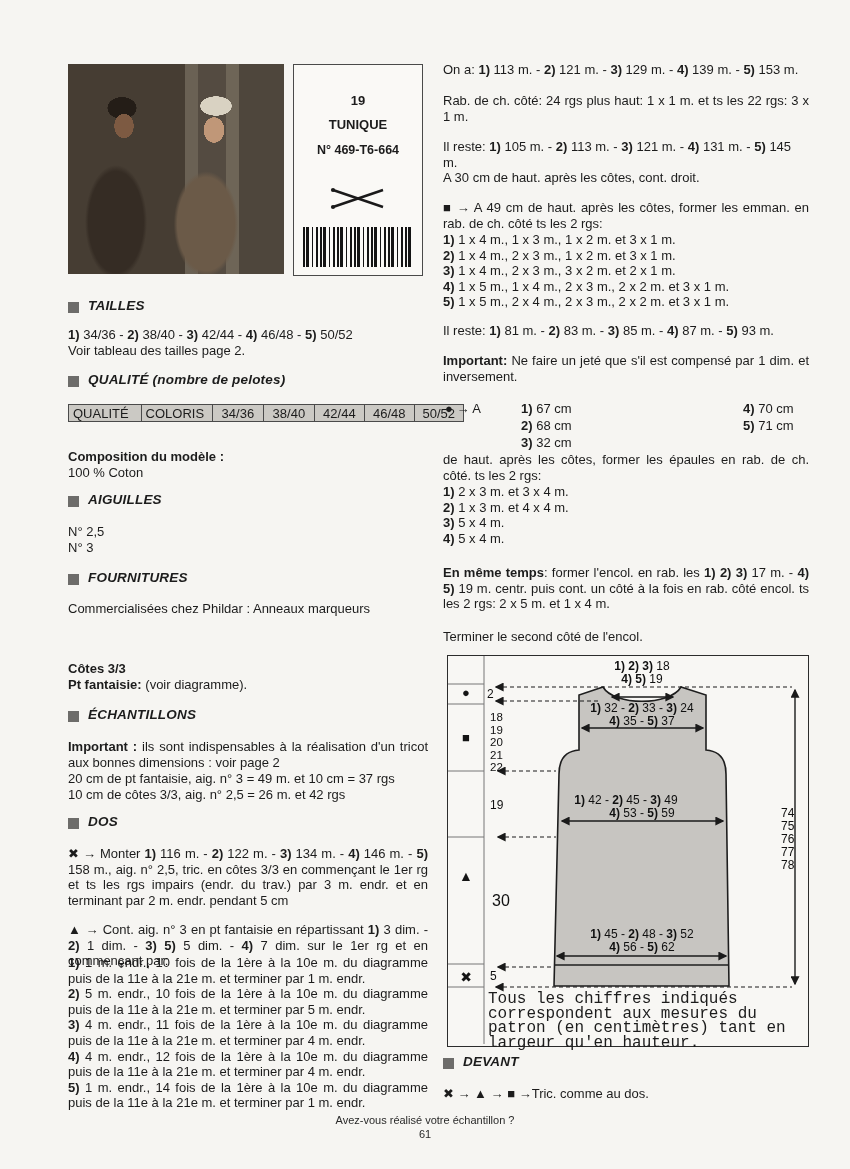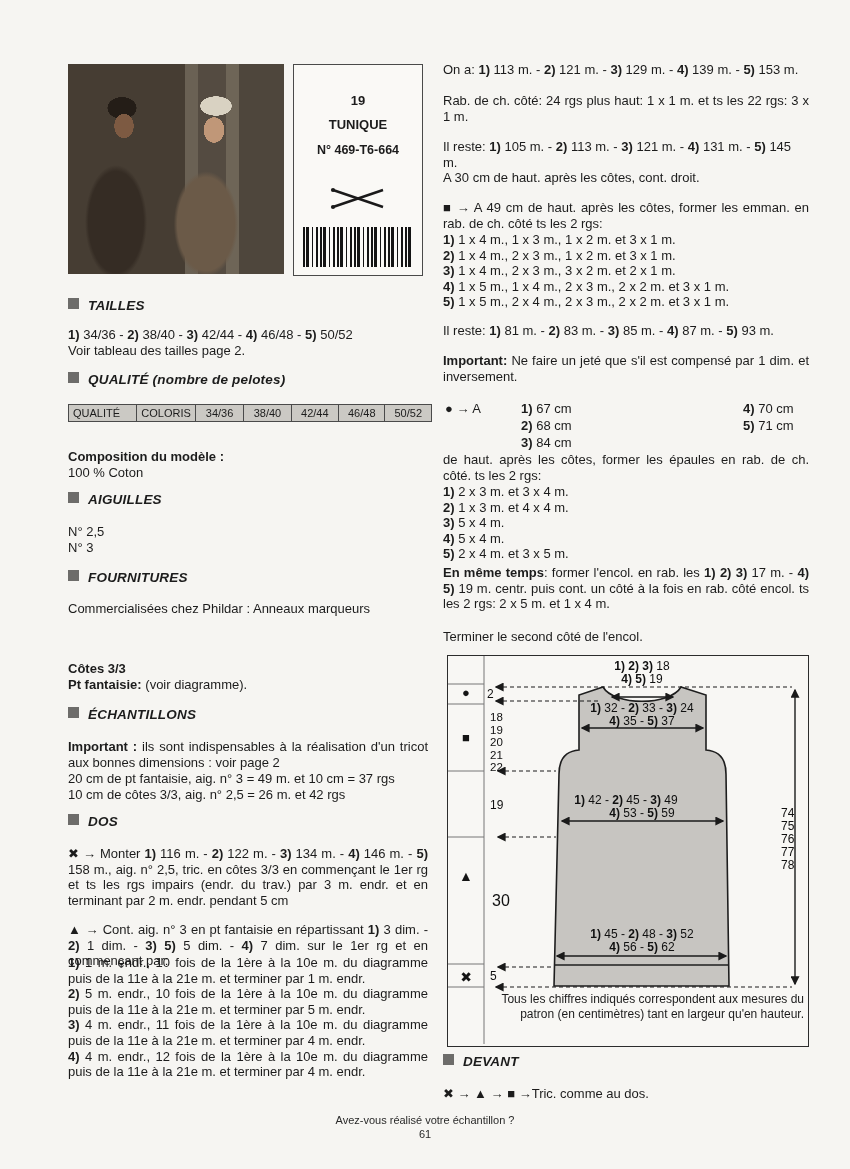--- a/index.html
+++ b/index.html
@@ -4,21 +4,21 @@
 <style>
   html,body{margin:0;padding:0;width:850px;height:1169px;overflow:hidden;
     background:#f6f5f2;font-family:"Liberation Sans","DejaVu Sans",sans-serif;color:#1c1c1c;}
   .page{position:relative;width:850px;height:1169px;}
   .col{position:absolute;top:12px;}
   .col-left{left:68px;width:360px;height:1169px;}
   .col-right{left:443px;width:366px;height:1169px;}
   .abs{position:absolute;left:0;right:0;}
   .p{font-size:13px;line-height:15.6px;text-align:justify;}
   .pl{font-size:13px;line-height:15.6px;text-align:left;}
-  .sec{display:flex;align-items:flex-start;gap:9px;}
+  .sec{display:flex;align-items:flex-end;gap:9px;}
   .sq{width:11px;height:11px;background:#6d6c6a;flex:0 0 auto;}
   .sechdr{font-size:13.5px;font-weight:bold;font-style:italic;letter-spacing:.2px;}
   b{font-weight:bold;}
   
   .photo{position:absolute;left:0;top:52px;width:216px;height:210px;background-color:#4f463c;
     background-image:
       radial-gradient(ellipse 26px 16px at 148px 42px,#d9d2c2 60%,rgba(0,0,0,0) 61%),
       radial-gradient(ellipse 17px 21px at 146px 66px,#c09778 60%,rgba(0,0,0,0) 61%),
       radial-gradient(ellipse 16px 20px at 56px 62px,#7d5a42 60%,rgba(0,0,0,0) 61%),
       radial-gradient(ellipse 24px 18px at 54px 44px,#241d17 60%,rgba(0,0,0,0) 61%),
@@ -28,34 +28,34 @@
   .infobox{position:absolute;left:225px;top:52px;width:128px;height:210px;border:1px solid #4a4a4a;
     background:#faf9f6;text-align:center;}
   .ib-num{position:absolute;top:28px;left:0;right:0;font-size:13px;font-weight:bold;}
   .ib-title{position:absolute;top:52px;left:0;right:0;font-size:13px;font-weight:bold;}
   .ib-ref{position:absolute;top:78px;left:0;right:0;font-size:12.5px;font-weight:bold;}
   .needles{position:absolute;top:118px;left:34px;}
   .barcode{position:absolute;top:162px;left:9px;width:110px;height:40px;background:
     repeating-linear-gradient(90deg,#141414 0 2px,rgba(0,0,0,0) 2px 3px,#141414 3px 6px,
       rgba(0,0,0,0) 6px 9px,#141414 9px 10px,rgba(0,0,0,0) 10px 13px,#141414 13px 15px,rgba(0,0,0,0) 15px 17px);}
   
-  table.qual{position:absolute;top:392px;left:0;width:364px;border-collapse:collapse;
-    font-size:11px;}
+  table.qual{position:absolute;top:392px;left:0;width:396px;border-collapse:collapse;
+    font-size:13px;}
   table.qual td{border:1px solid #4a4a4a;background:#cbc9c4;height:16px;padding:0 4px;text-align:center;}
   table.qual td.l{text-align:left;}
   
   .hrow{position:absolute;font-size:13px;line-height:17px;}
   
   .diagram{position:absolute;left:4px;top:643px;width:360px;height:390px;border:1.5px solid #2c2c2c;
     background:#f8f7f4;}
   .dsvg{position:absolute;left:0;top:0;}
   .dlab{position:absolute;font-size:12px;line-height:13px;text-align:center;color:#101010;}
   .dnum{position:absolute;font-size:11.5px;line-height:12.5px;color:#101010;}
   .dsym{position:absolute;left:0;width:36px;text-align:center;color:#141414;}
-  .dcap{position:absolute;left:40px;right:4px;top:336px;font-size:12px;line-height:14.5px;text-align:right;}
+  .dcap{position:absolute;left:40px;right:4px;top:336px;font-size:16px;line-height:14.5px;text-align:left;font-family:Liberation Mono, monospace;}
   .footer{position:absolute;left:0;right:0;top:1114px;text-align:center;font-size:11px;line-height:13.5px;color:#2a2a2a;}
 </style>
 </head>
 <body>
 
 <div class="page">
 
   <div class="col col-left">
 
     <div class="photo"></div>
@@ -137,20 +137,21 @@
       <span class="sq"></span>
       <span class="sechdr">DOS</span>
     </div>
     <div class="abs p" style="top:834px"><span>✖ → Monter </span><b>1)</b><span> 116 m. - </span><b>2)</b><span> 122 m. - </span><b>3)</b><span> 134 m. - </span><b>4)</b><span> 146 m. - </span><b>5)</b><span> 158 m., aig. n° 2,5, tric. en côtes 3/3 en commençant le 1er rg et ts les rgs impairs (endr. du trav.) par 3 m. endr. et en terminant par 2 m. endr. pendant 5 cm</span></div>
     <div class="abs p" style="top:910px"><span>▲ → Cont. aig. n° 3 en pt fantaisie en répartissant </span><b>1)</b><span> 3 dim. - </span><b>2)</b><span> 1 dim. - </span><b>3) 5)</b><span> 5 dim. - </span><b>4)</b><span> 7 dim. sur le 1er rg et en commençant par:</span></div>
     <div class="abs" style="top:943px">
       <div class="p"><span></span><b>1)</b><span> 1 m. endr., 10 fois de la 1ère à la 10e m. du diagramme puis de la 11e à la 21e m. et terminer par 1 m. endr.</span></div>
       <div class="p"><span></span><b>2)</b><span> 5 m. endr., 10 fois de la 1ère à la 10e m. du diagramme puis de la 11e à la 21e m. et terminer par 5 m. endr.</span></div>
       <div class="p"><span></span><b>3)</b><span> 4 m. endr., 11 fois de la 1ère à la 10e m. du diagramme puis de la 11e à la 21e m. et terminer par 4 m. endr.</span></div>
       <div class="p"><span></span><b>4)</b><span> 4 m. endr., 12 fois de la 1ère à la 10e m. du diagramme puis de la 11e à la 21e m. et terminer par 4 m. endr.</span></div>
+      <div class="p"><span></span><b>5)</b><span> 1 m. endr., 14 fois de la 1ère à la 10e m. du diagramme puis de la 11e à la 21e m. et terminer par 1 m. endr.</span></div>
     </div>
   </div>
 
   <div class="col col-right">
 
     <div class="abs pl" style="top:50px"><span>On a: </span><b>1)</b><span> 113 m. - </span><b>2)</b><span> 121 m. - </span><b>3)</b><span> 129 m. - </span><b>4)</b><span> 139 m. - </span><b>5)</b><span> 153 m.</span></div>
     <div class="abs p" style="top:81px"><span>Rab. de ch. côté: 24 rgs plus haut: 1 x 1 m. et ts les 22 rgs: 3 x 1 m.</span></div>
     <div class="abs pl" style="top:127px"><span>Il reste: </span><b>1)</b><span> 105 m. - </span><b>2)</b><span> 113 m. - </span><b>3)</b><span> 121 m. - </span><b>4)</b><span> 131 m. - </span><b>5)</b><span> 145 m.</span></div>
     <div class="abs pl" style="top:158px">A 30 cm de haut. après les côtes, cont. droit.</div>
     <div class="abs p" style="top:188px"><span>■ → A 49 cm de haut. après les côtes, former les emman. en rab. de ch. côté ts les 2 rgs:</span></div>
@@ -161,32 +162,31 @@
       <div class="pl"><span></span><b>4)</b><span> 1 x 5 m., 1 x 4 m., 2 x 3 m., 2 x 2 m. et 3 x 1 m.</span></div>
       <div class="pl"><span></span><b>5)</b><span> 1 x 5 m., 2 x 4 m., 2 x 3 m., 2 x 2 m. et 3 x 1 m.</span></div>
     </div>
     <div class="abs pl" style="top:311px"><span>Il reste: </span><b>1)</b><span> 81 m. - </span><b>2)</b><span> 83 m. - </span><b>3)</b><span> 85 m. - </span><b>4)</b><span> 87 m. - </span><b>5)</b><span> 93 m.</span></div>
     <div class="abs p" style="top:341px"><span></span><b>Important:</b><span> Ne faire un jeté que s'il est compensé par 1 dim. et inversement.</span></div>
 
     <div class="abs" style="top:388px;height:54px">
       <div class="hrow" style="left:2px;top:0">● → A</div>
       <div class="hrow" style="left:78px;top:0"><span></span><b>1)</b><span> 67 cm</span></div>
       <div class="hrow" style="left:78px;top:17px"><span></span><b>2)</b><span> 68 cm</span></div>
-      <div class="hrow" style="left:78px;top:34px"><span></span><b>3)</b><span> 84 cm</span></div>
+      <div class="hrow" style="left:78px;top:34px"><span></span><b>3)</b><span> 32 cm</span></div>
       <div class="hrow" style="left:300px;top:0"><span></span><b>4)</b><span> 70 cm</span></div>
       <div class="hrow" style="left:300px;top:17px"><span></span><b>5)</b><span> 71 cm</span></div>
     </div>
 
     <div class="abs p" style="top:440px">de haut. après les côtes, former les épaules en rab. de ch. côté. ts les 2 rgs:</div>
     <div class="abs" style="top:472px">
       <div class="pl"><span></span><b>1)</b><span> 2 x 3 m. et 3 x 4 m.</span></div>
       <div class="pl"><span></span><b>2)</b><span> 1 x 3 m. et 4 x 4 m.</span></div>
       <div class="pl"><span></span><b>3)</b><span> 5 x 4 m.</span></div>
       <div class="pl"><span></span><b>4)</b><span> 5 x 4 m.</span></div>
-      <div class="pl"><span></span><b>5)</b><span> 2 x 4 m. et 3 x 5 m.</span></div>
     </div>
     <div class="abs p" style="top:553px"><span></span><b>En même temps</b><span>: former l'encol. en rab. les </span><b>1) 2) 3)</b><span> 17 m. - </span><b>4) 5)</b><span> 19 m. centr. puis cont. un côté à la fois en rab. côté encol. ts les 2 rgs: 2 x 5 m. et 1 x 4 m.</span></div>
     <div class="abs pl" style="top:617px">Terminer le second côté de l'encol.</div>
 
     <div class="diagram">
       <svg class="dsvg" width="360" height="388" viewBox="0 0 360 388">
         <defs>
           <marker id="ah" viewBox="0 0 10 10" refX="8.5" refY="5" markerWidth="9" markerHeight="9" orient="auto-start-reverse" markerUnits="userSpaceOnUse">
             <path d="M0,0 L10,5 L0,10 z" fill="#1a1a1a"></path>
           </marker>

